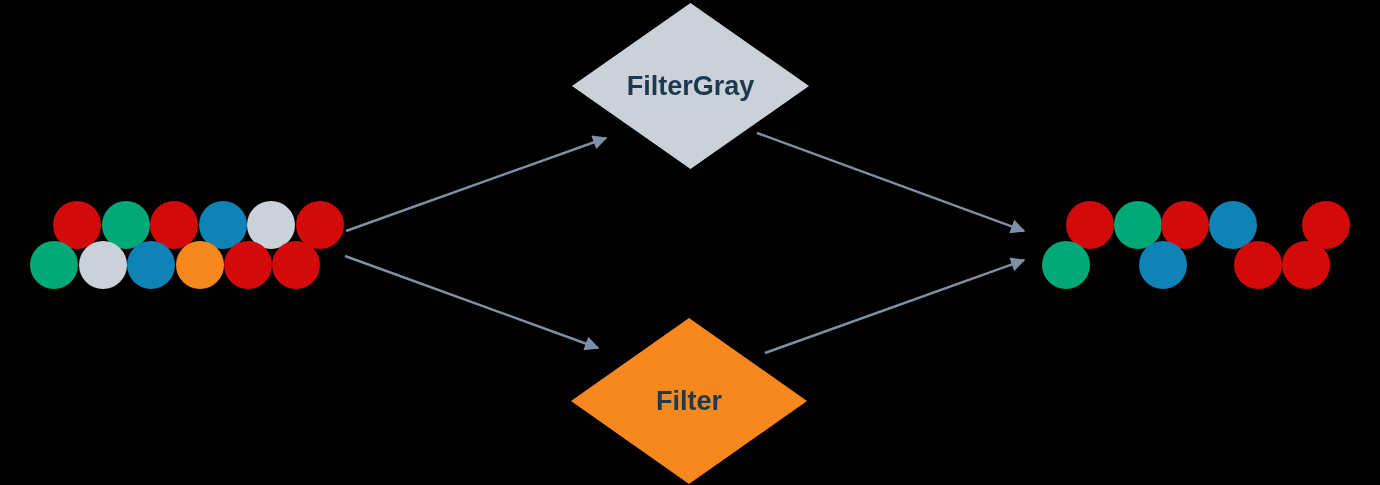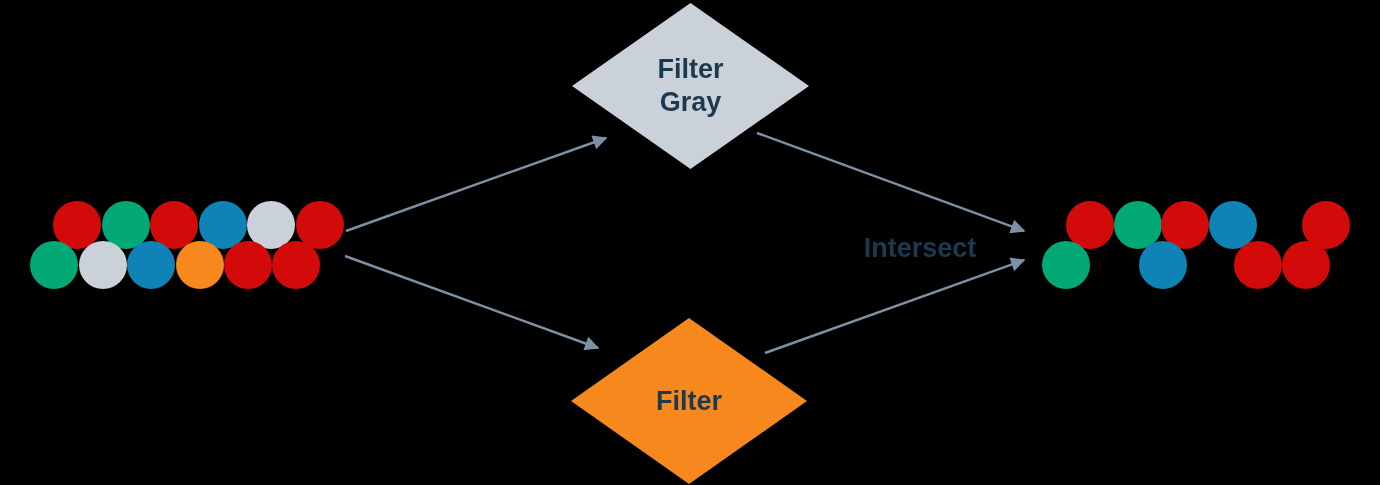--- a/index.html
+++ b/index.html
@@ -35,21 +35,21 @@
   .circle {
     position: absolute;
     width: 48px;
     height: 48px;
     border-radius: 50%;
   }
   .diamond {
     position: absolute;
     clip-path: polygon(50% 0, 100% 50%, 50% 100%, 0 50%);
     display: flex;
-    flex-direction: column;
+    flex-direction: row;
     align-items: center;
     justify-content: center;
     text-align: center;
     color: var(--text);
     font-size: 27px;
     font-weight: 700;
     line-height: 33px;
   }
   .diamond-gray {
     left: 572px; top: 3px;
@@ -119,15 +119,14 @@
 
   <div class="diamond diamond-gray">
     <span>Filter</span>
     <span>Gray</span>
   </div>
 
   <div class="diamond diamond-yellow">
     <span>Filter</span>
   </div>
 
-  <div class="intersect-label">Intersect</div>
 
 </div>
 
 </body></html>

